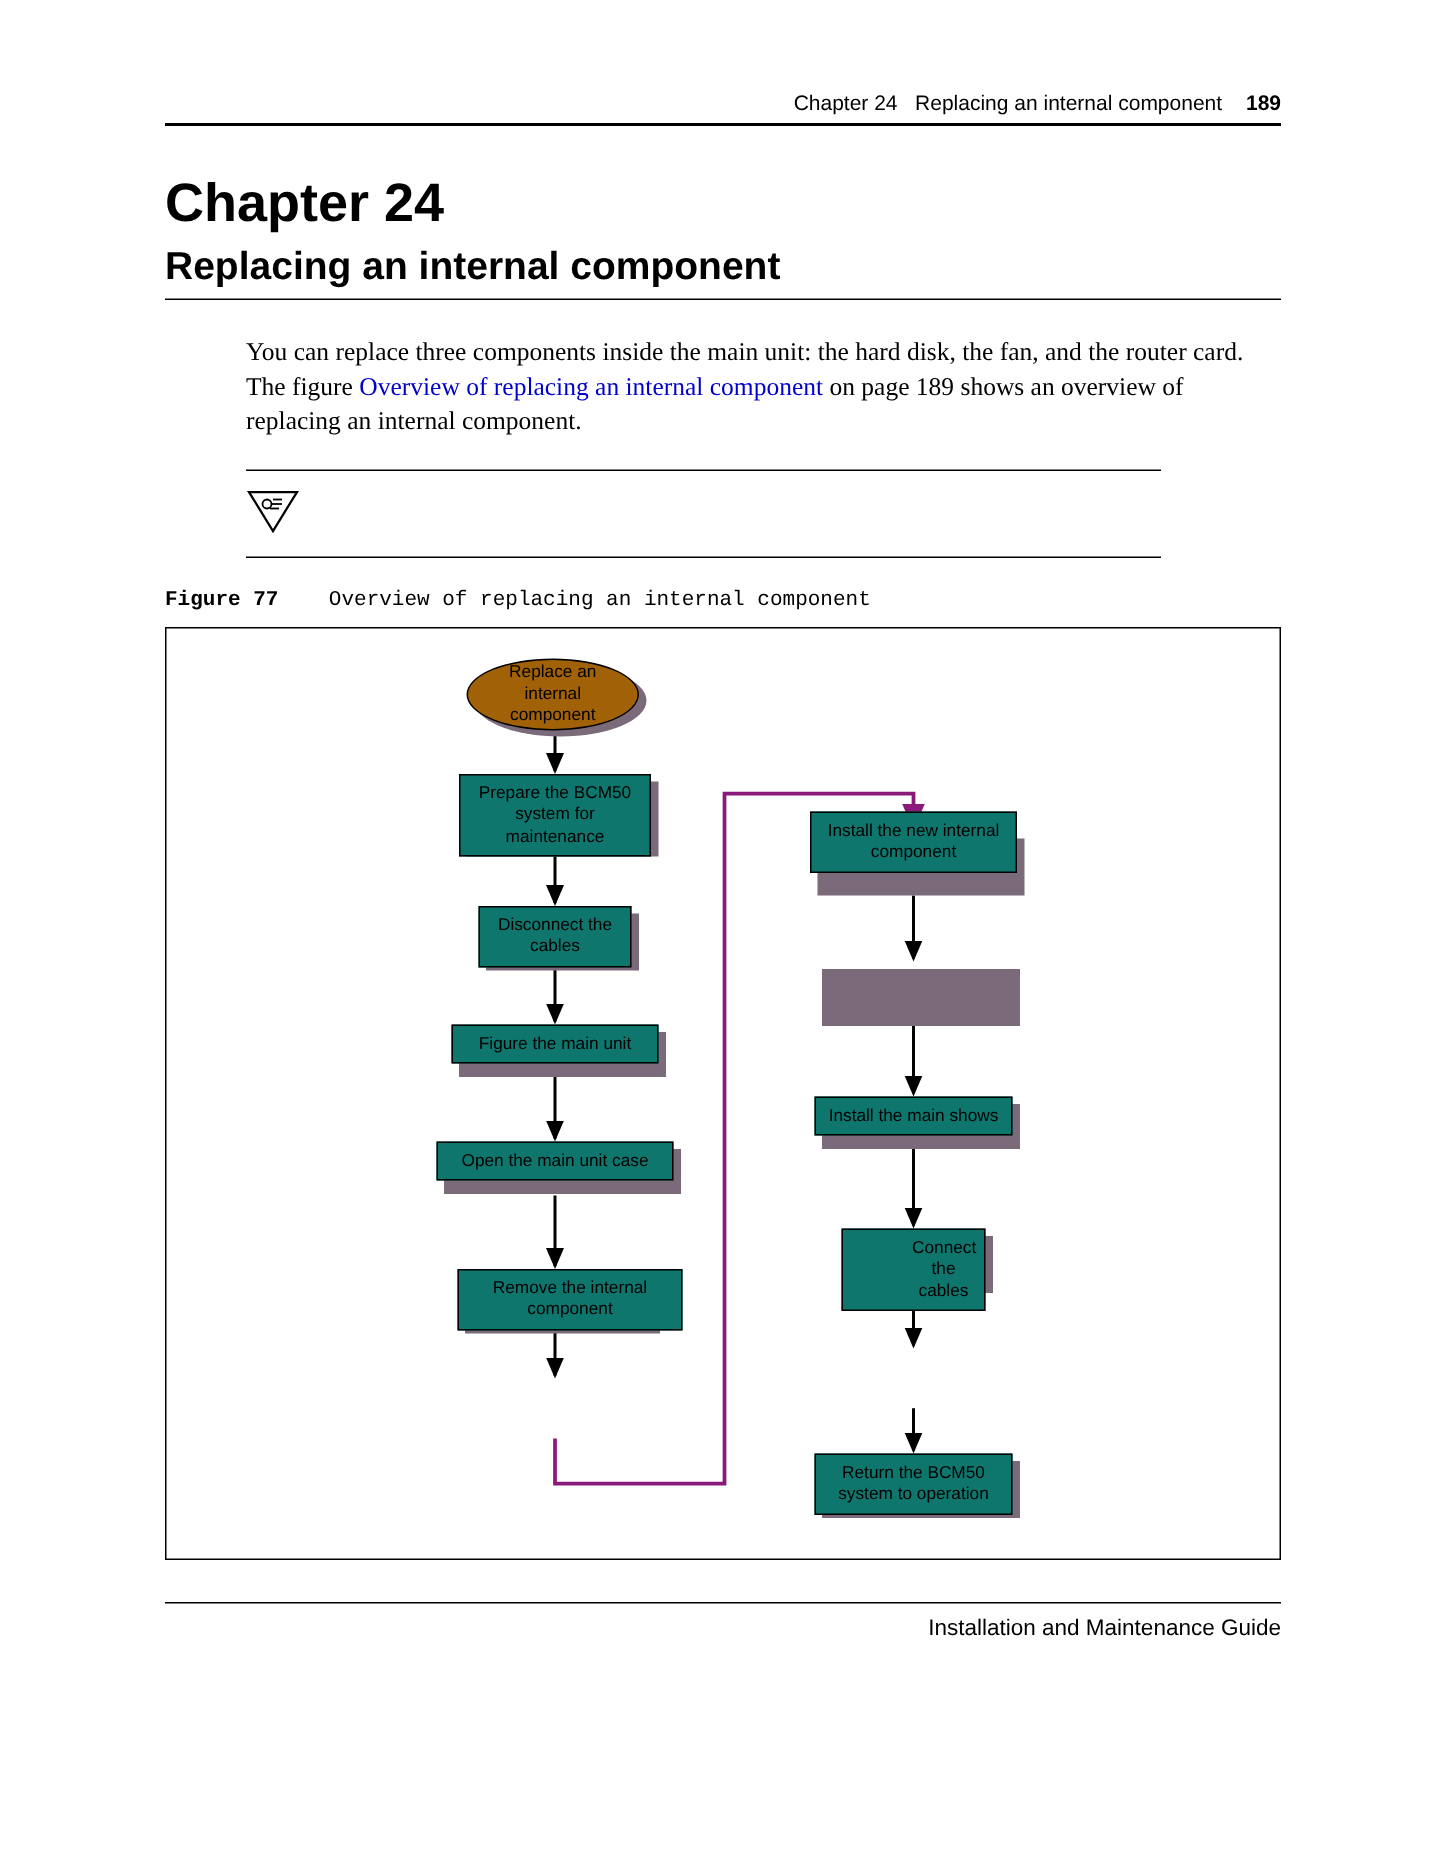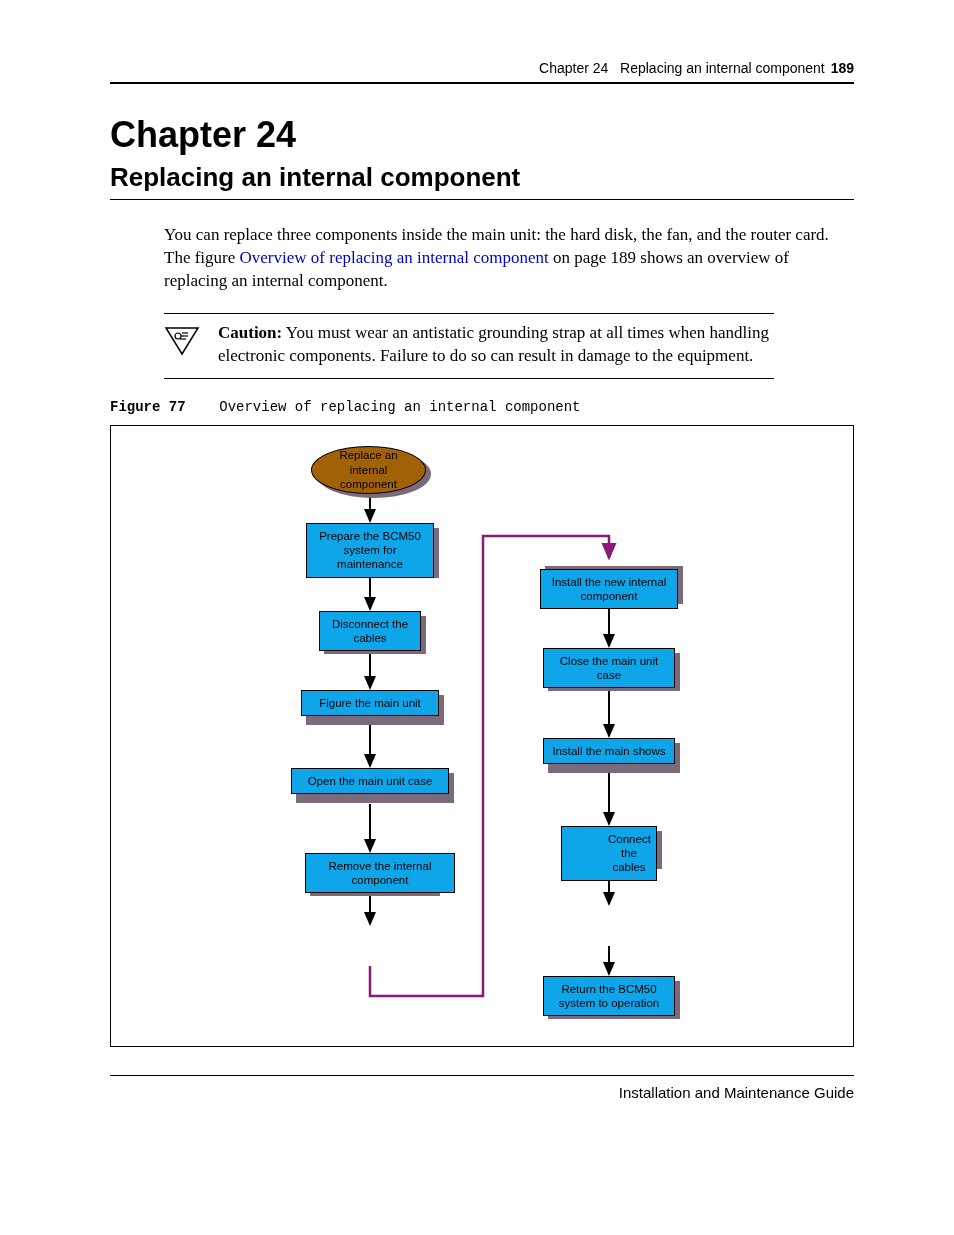--- a/index.html
+++ b/index.html
@@ -15,21 +15,21 @@
     box-sizing: border-box;
     position: relative;
     height: 1235px;
   }
   .running-header {
     font-family: Arial, Helvetica, sans-serif;
     font-size: 14px;
     text-align: right;
     margin-bottom: 6px;
   }
-  .running-header .pageno { font-weight: bold; margin-left: 2px;}
+  .running-header .pageno { font-weight: bold; margin-left: 12px;}
   hr.thick { border: none; border-top: 2px solid #000; margin: 0 0 30px 0; }
   hr.thin  { border: none; border-top: 1.5px solid #000; margin: 6px 0 24px 0; }
   hr.caution-rule { border:none; border-top:1.5px solid #000; margin:0;}
   h1.chap-num {
     font-family: Arial, Helvetica, sans-serif;
     font-weight: bold;
     font-size: 36px;
     margin: 0 0 6px 0;
   }
   h2.chap-title {
@@ -73,21 +73,21 @@
   }
   .footer-rule { border:none; border-top:1.5px solid #000; margin:28px 0 8px 0;}
   .footer-text {
     font-family: Arial, Helvetica, sans-serif;
     font-size: 15px;
     text-align: right;
   }
 
   
   .fc { position:absolute; font-family: Arial, Helvetica, sans-serif; font-size:11.5px; text-align:center; line-height:1.25;}
-  .fc-box { border:1.5px solid #000; background:#0ea5e9; padding:5px 6px; box-sizing:border-box;}
+  .fc-box { border:1.5px solid #000; background:#0f766e; padding:5px 6px; box-sizing:border-box;}
   .fc-shadow { position:absolute; background:#7a6a7a; }
   .fc-ellipse {
     border:1.5px solid #000; background:#a16207; border-radius:50%;
     display:flex; align-items:center; justify-content:center;
     padding:4px 8px; box-sizing:border-box;
   }
   .fc-ellipse-shadow { position:absolute; background:#7a6a7a; border-radius:50%;}
   svg.flow-lines { position:absolute; left:0; top:0; width:100%; height:100%; }
 </style>
 </head>
@@ -116,23 +116,20 @@
     <div class="caution-inner">
       <div class="caution-icon">
         <svg width="36" height="30" viewBox="0 0 36 30">
           <polygon points="2,2 34,2 18,28" fill="none" stroke="#000" stroke-width="1.5"></polygon>
           <circle cx="14" cy="10" r="3" fill="none" stroke="#000" stroke-width="1.2"></circle>
           <line x1="17" y1="10" x2="24" y2="10" stroke="#000" stroke-width="1.2"></line>
           <line x1="18" y1="7" x2="24" y2="7" stroke="#000" stroke-width="1.2"></line>
           <line x1="16" y1="13" x2="22" y2="13" stroke="#000" stroke-width="1.2"></line>
         </svg>
       </div>
-      <div class="caution-text">
-        <strong>Caution:</strong><span> You must wear an antistatic grounding strap at all times when handling electronic components. Failure to do so can result in damage to the equipment.</span>
-      </div>
     </div>
     <hr class="caution-rule">
   </div>
 
   <p class="figure-caption">
     <span class="fig-label">Figure 77</span>
     &nbsp;&nbsp;
     <span>Overview of replacing an internal component</span>
   </p>
 
@@ -187,28 +184,25 @@
     <div class="fc fc-box" style="left:180px; top:342px; width:158px;">
       <span>Open the main unit case</span>
     </div>
 
     <div class="fc-shadow" style="left:199px; top:432px; width:130px; height:38px;"></div>
     <div class="fc fc-box" style="left:194px; top:427px; width:150px;">
       <span>Remove the internal component</span>
     </div>
 
     <div class="fc-shadow" style="left:434px; top:140px; width:138px; height:38px;"></div>
-    <div class="fc fc-box" style="left:429px; top:143px; width:138px;">
+    <div class="fc fc-box" style="left:429px; top:122px; width:138px;">
       <span>Install the new internal component</span>
     </div>
 
     <div class="fc-shadow" style="left:437px; top:227px; width:132px; height:38px;"></div>
-    <div class="fc fc-box" style="left:432px; top:222px; width:132px;">
-      <span>Close the main unit case</span>
-    </div>
 
     <div class="fc-shadow" style="left:437px; top:317px; width:132px; height:30px;"></div>
     <div class="fc fc-box" style="left:432px; top:312px; width:132px;">
       <span>Install the main shows</span>
     </div>
 
     <div class="fc-shadow" style="left:455px; top:405px; width:96px; height:38px;"></div>
     <div class="fc fc-box" style="left:450px; top:400px; width:96px;padding-left:46px;">
       <span>Connect the cables</span>
     </div>

